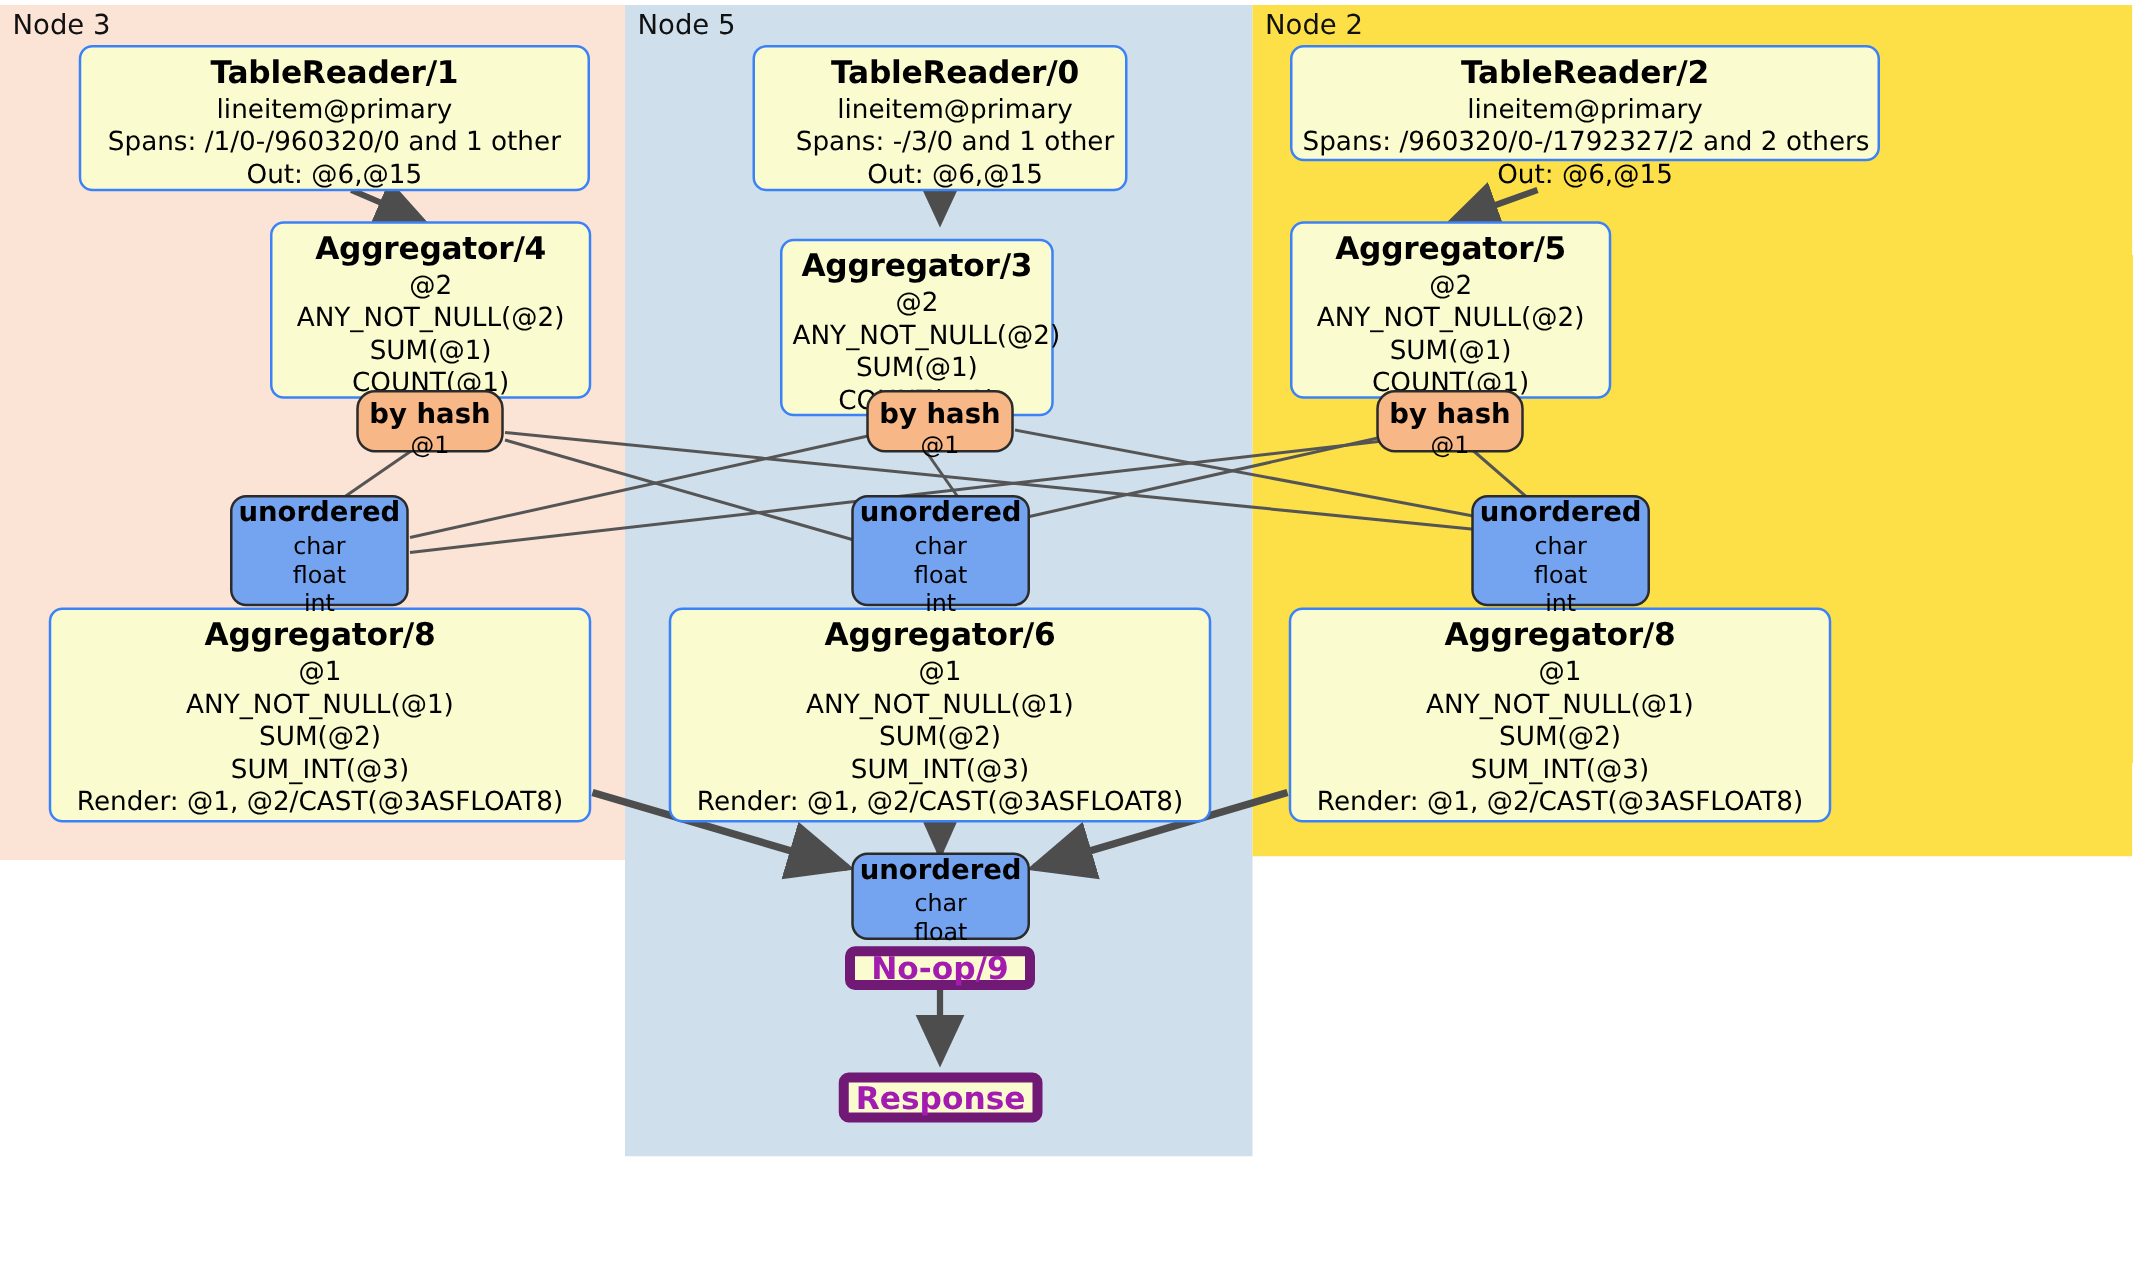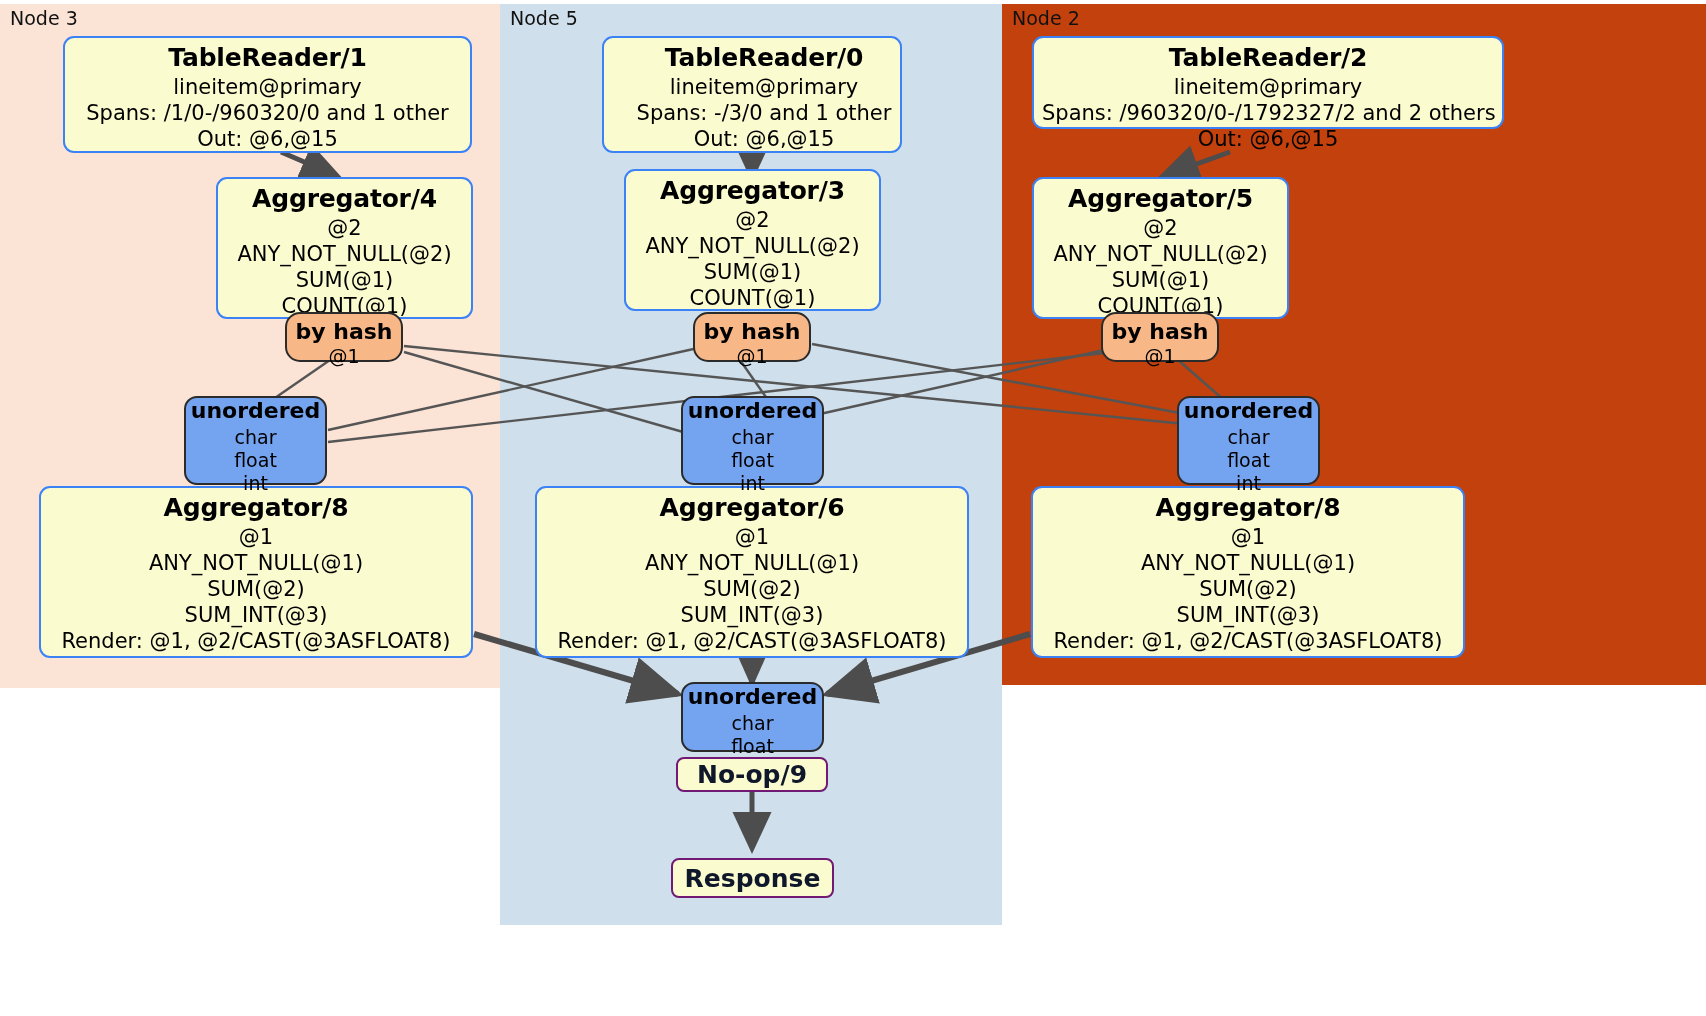--- a/index.html
+++ b/index.html
@@ -18,21 +18,21 @@
 
   
   .region {
     position: absolute;
     box-sizing: border-box;
   }
   .region-label {
     position: absolute;
     top: 4px;
     left: 10px;
-    font-size: 19px;
+    font-size: 22px;
     color: #111111;
     line-height: 1.15;
     white-space: nowrap;
   }
 
   
   #edges {
     position: absolute;
     left: 0;
     top: 0;
@@ -107,24 +107,24 @@
   }
   .sync .ln {
     font-size: 19px;
     display: block;
   }
 
   .small-box {
     position: absolute;
     box-sizing: border-box;
     background: #fbfbd0;
-    border: 2px solid #701a75;
+    border: 8px solid #701a75;
     border-radius: 8px;
     text-align: center;
-    color: #0f172a;
+    color: #a21caf;
     display: flex;
     align-items: center;
     justify-content: center;
   }
   .small-box .ttl {
     font-weight: bold;
     font-size: 25px;
     white-space: nowrap;
   }
 
@@ -136,21 +136,21 @@
 <div id="canvas">
 
   <div class="region" style="left:0px; top:4px; width:500px; height:684px; background:#fbe3d6;">
     <span class="region-label">Node 3</span>
   </div>
 
   <div class="region" style="left:500px; top:4px; width:502px; height:921px; background:#cfdfeb;">
     <span class="region-label">Node 5</span>
   </div>
 
-  <div class="region" style="left:1002px; top:4px; width:704px; height:681px; background:#c2410c;">
+  <div class="region" style="left:1002px; top:4px; width:704px; height:681px; background:#fde047;">
     <span class="region-label">Node 2</span>
   </div>
 
   <svg id="edges" viewBox="0 0 1706 1016" xmlns="http://www.w3.org/2000/svg">
     <defs>
       <marker id="ah" markerWidth="9" markerHeight="9" refX="7.2" refY="4.5" orient="auto" markerUnits="strokeWidth">
         <path d="M0,0.6 L8.4,4.5 L0,8.4 z" fill="#4d4d4d"></path>
       </marker>
       <marker id="ah-thin" markerWidth="10" markerHeight="10" refX="8" refY="5" orient="auto" markerUnits="strokeWidth">
         <path d="M0,1 L9,5 L0,9 z" fill="#4d4d4d"></path>
@@ -203,21 +203,21 @@
   </div>
 
   <div class="proc" style="left:216px; top:177px; width:257px; height:142px;">
     <span class="ttl">Aggregator/4</span>
     <span class="ln">@2</span>
     <span class="ln">ANY_NOT_NULL(@2)</span>
     <span class="ln">SUM(@1)</span>
     <span class="ln">COUNT(@1)</span>
   </div>
 
-  <div class="proc" style="left:624px; top:169px; width:257px; height:142px;">
+  <div class="proc" style="left:624px; top:191px; width:219px; height:142px;">
     <span class="ttl">Aggregator/3</span>
     <span class="ln">@2</span>
     <span class="ln">ANY_NOT_NULL(@2)</span>
     <span class="ln">SUM(@1)</span>
     <span class="ln">COUNT(@1)</span>
   </div>
 
   <div class="proc" style="left:1032px; top:177px; width:257px; height:142px;">
     <span class="ttl">Aggregator/5</span>
     <span class="ln">@2</span>

